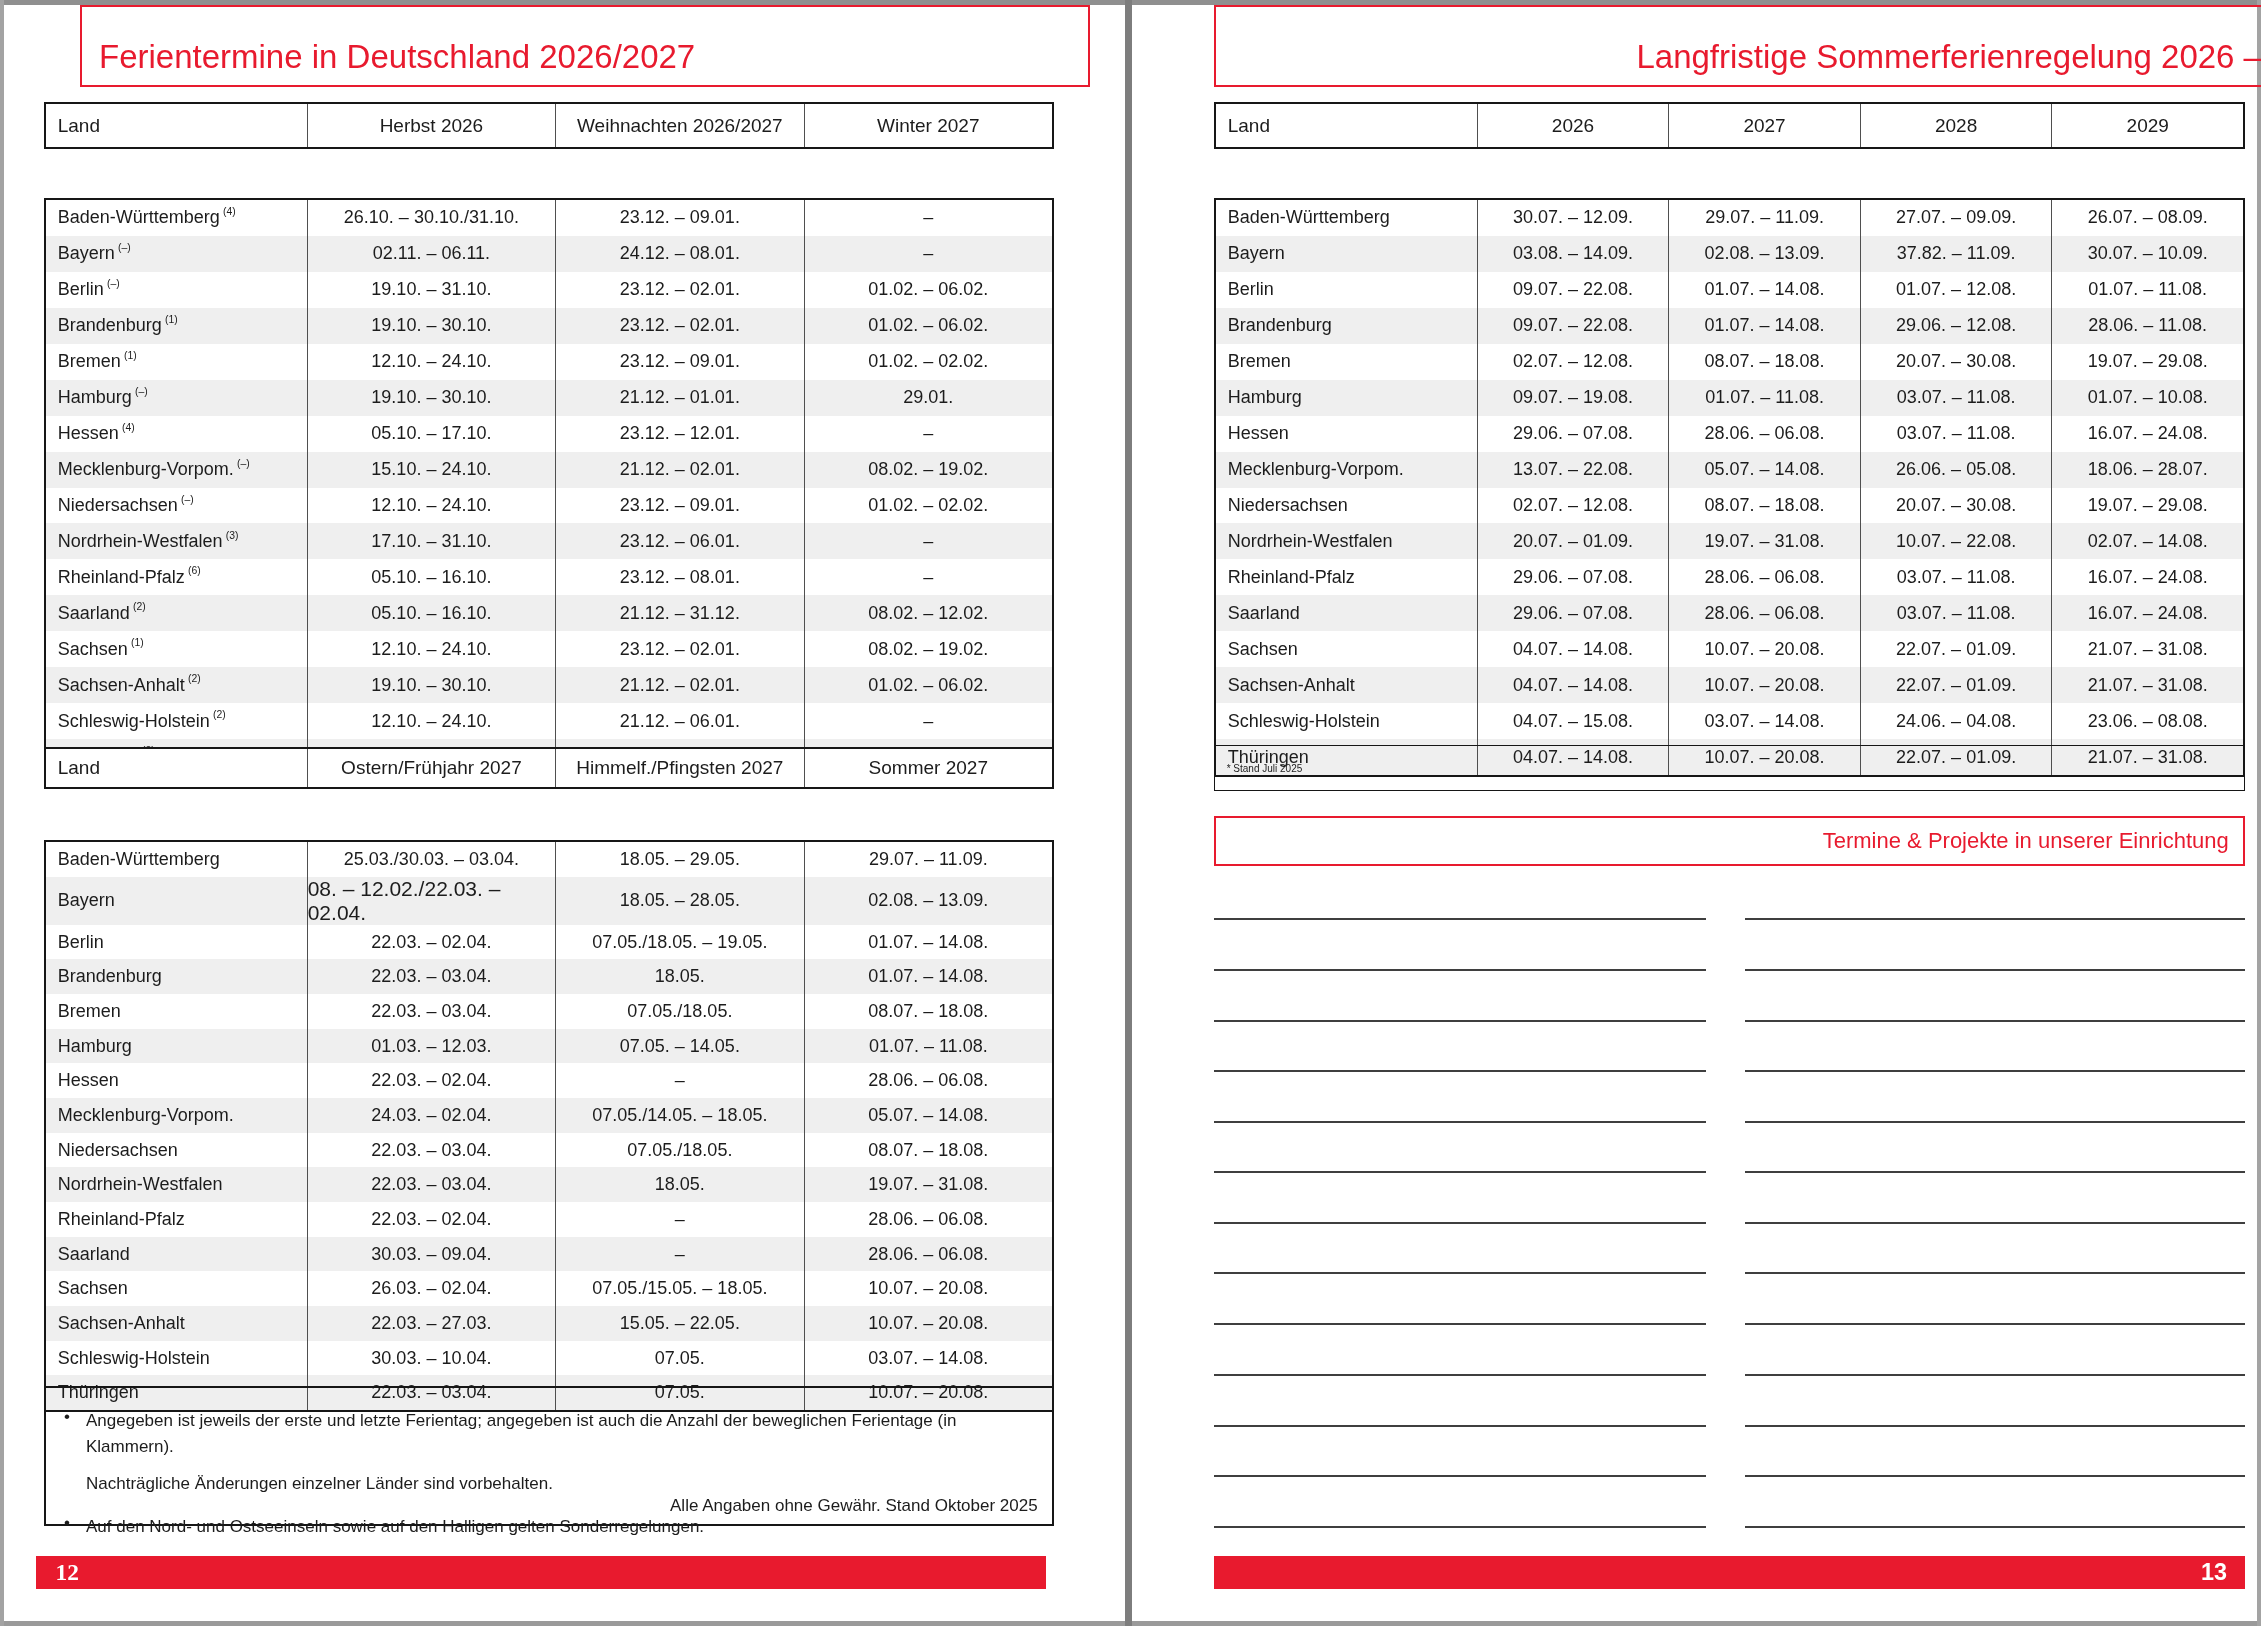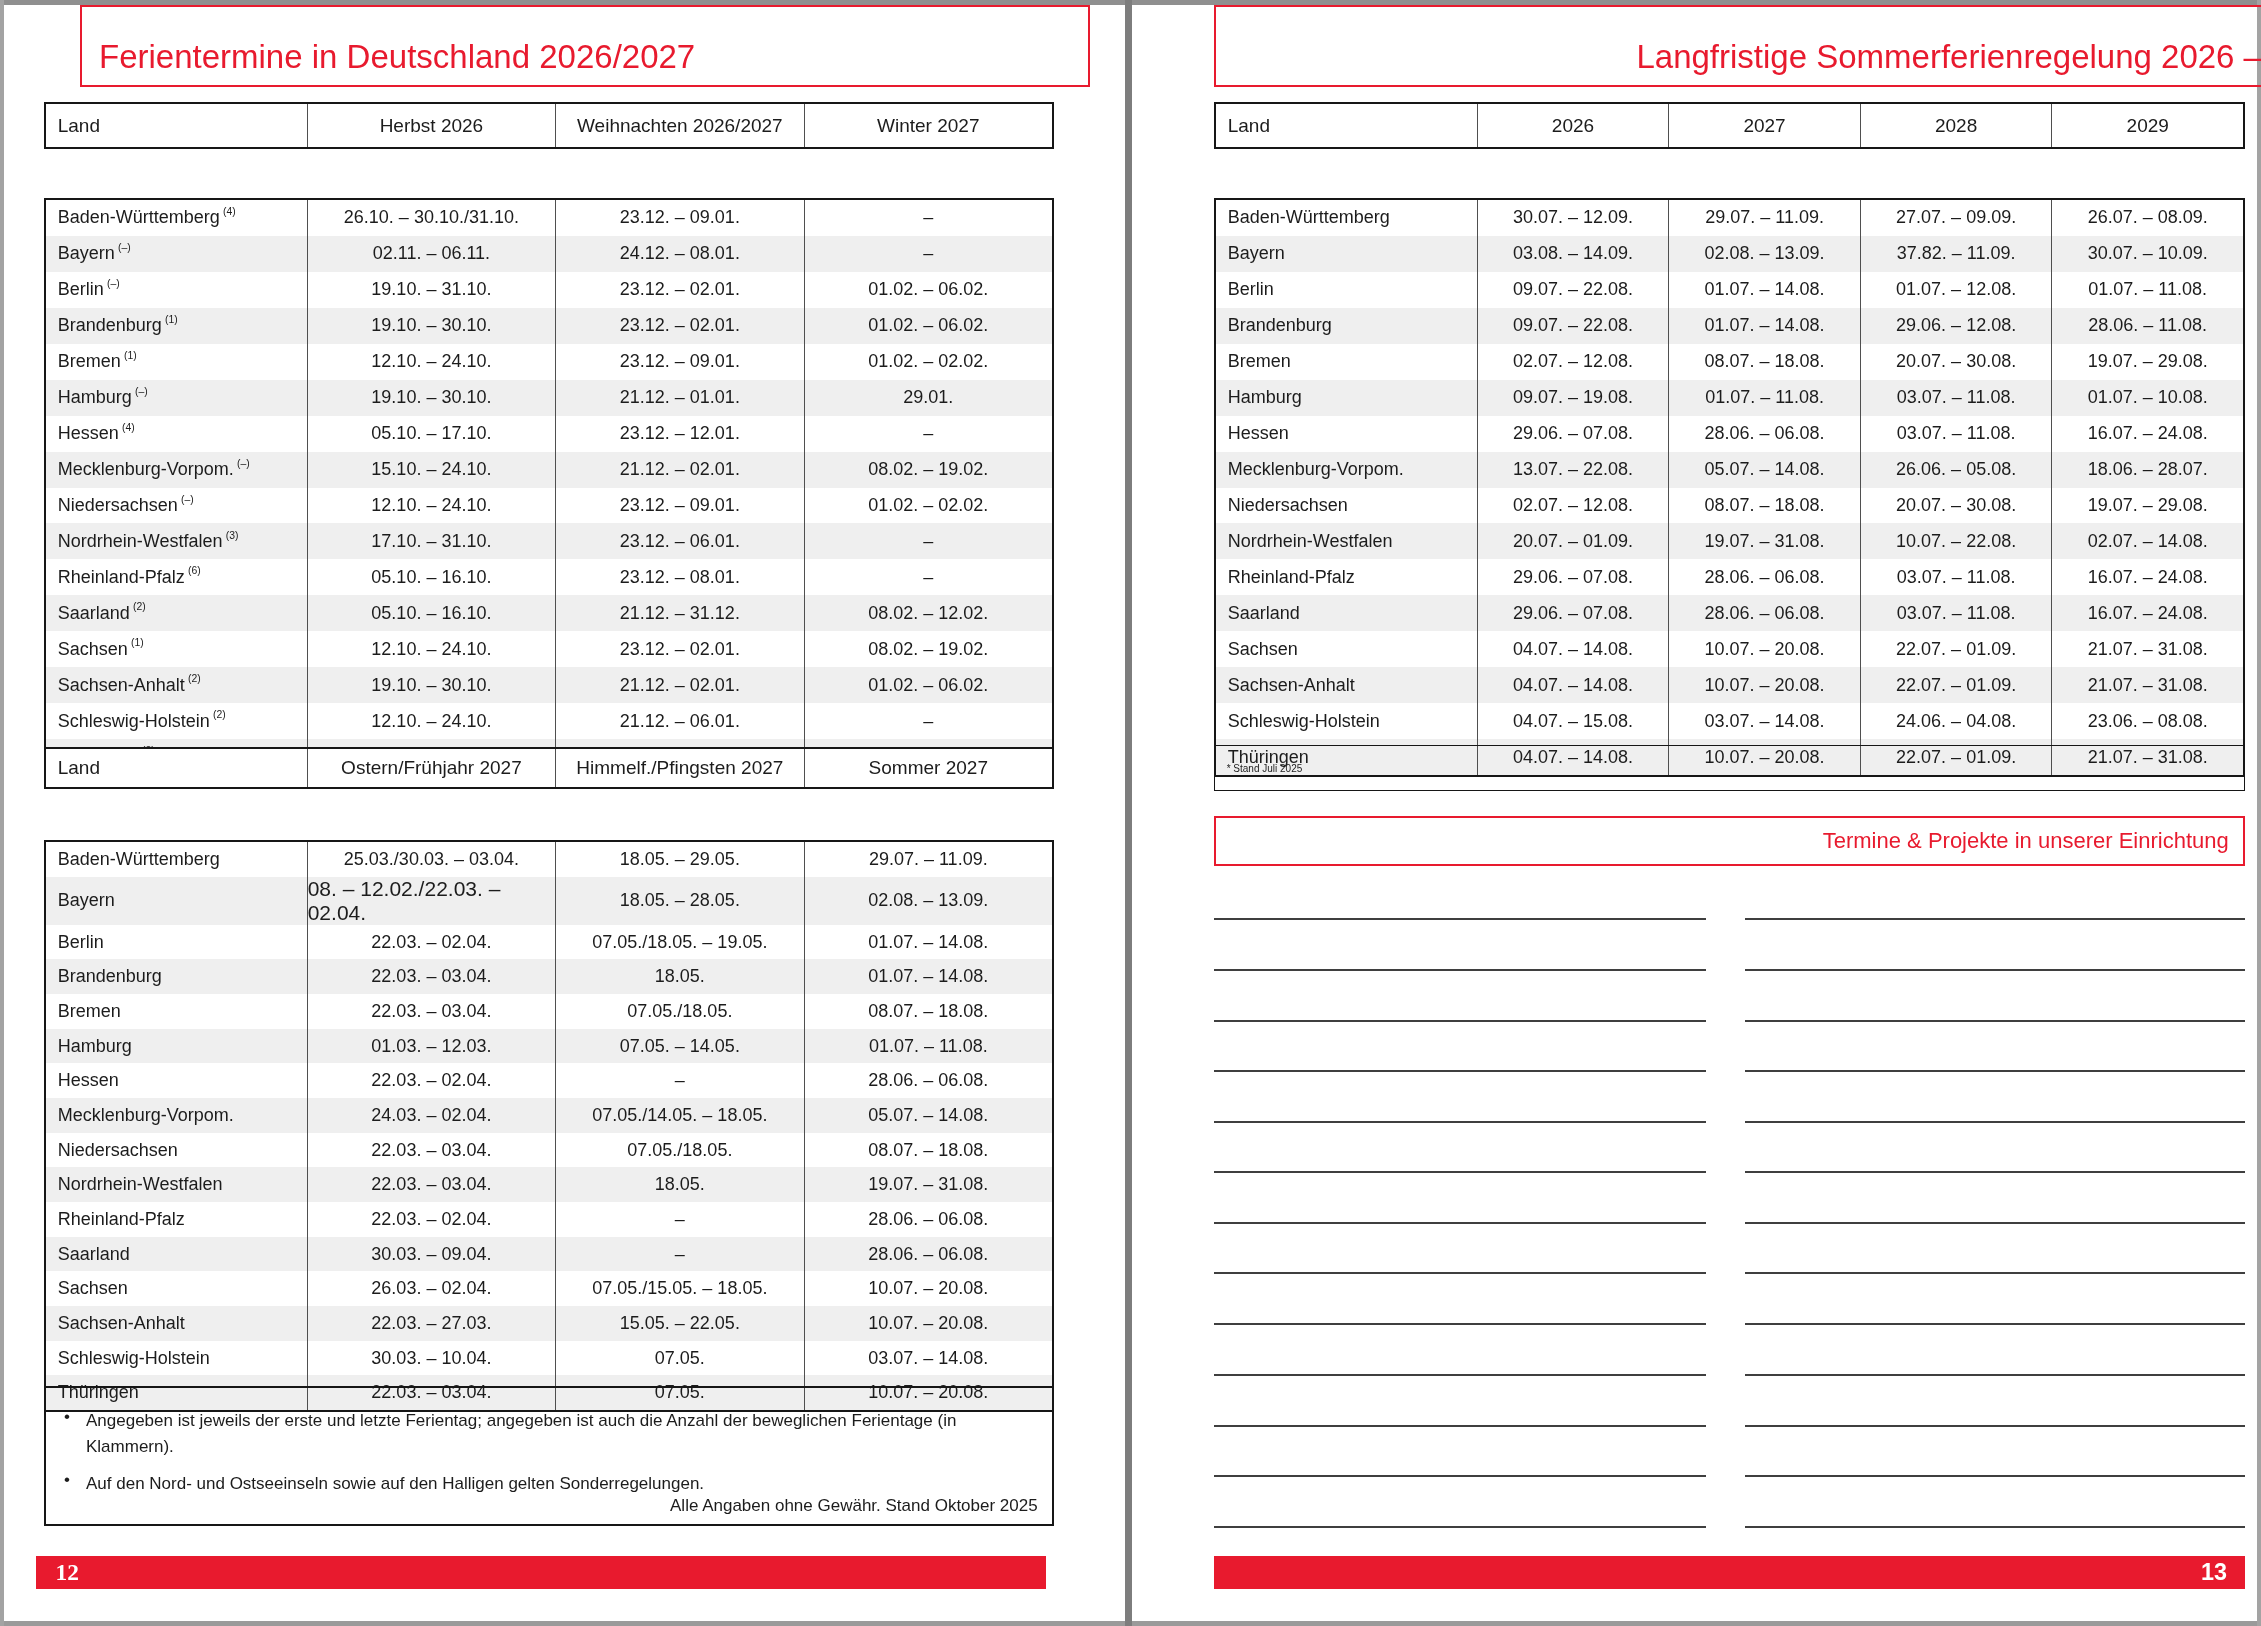--- a/index.html
+++ b/index.html
@@ -280,20 +280,21 @@
       <div class="cell date w-date">07.05.</div>
       <div class="cell date w-date">10.07. – 20.08.</div>
     </div>
   </div>
 
 <div class="abs notes-box" style="left:44px;top:1386px;width:1010px;height:140px;">
   <div class="note-line">
     <span class="note-bullet">•</span>
     <span class="note-text">Angegeben ist jeweils der erste und letzte Ferientag; angegeben ist auch die Anzahl der beweglichen Ferientage (in Klammern).</span>
   </div>
+  <div class="note-cont">Nachträgliche Änderungen einzelner Länder sind vorbehalten.</div>
   <div class="note-line">
     <span class="note-bullet">•</span>
     <span class="note-text">Auf den Nord- und Ostseeinseln sowie auf den Halligen gelten Sonderregelungen.</span>
   </div>
   <div class="note-disclaimer">Alle Angaben ohne Gewähr. Stand Oktober 2025</div>
 </div>
 
 <div class="abs pagebar left-num" style="left:36px;top:1556px;width:1010px;height:33px;font-family:Liberation Serif, serif;">
   <span class="num">12</span>
 </div>

